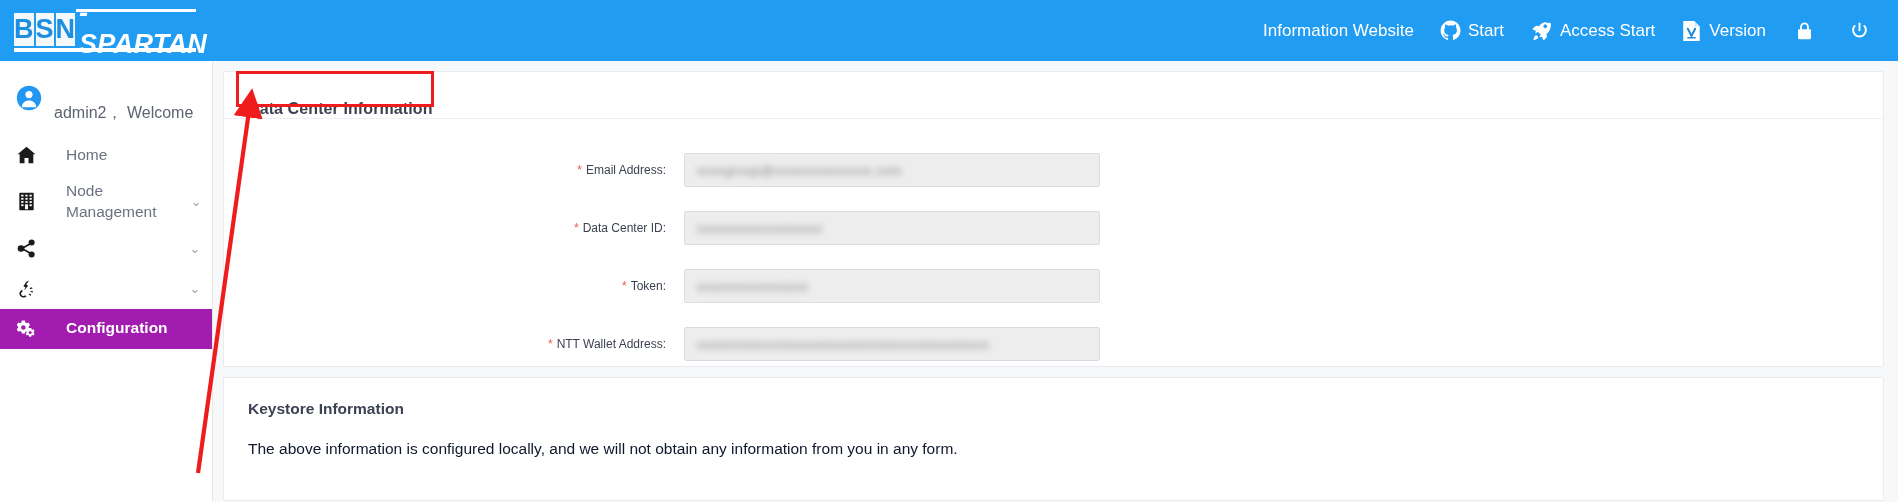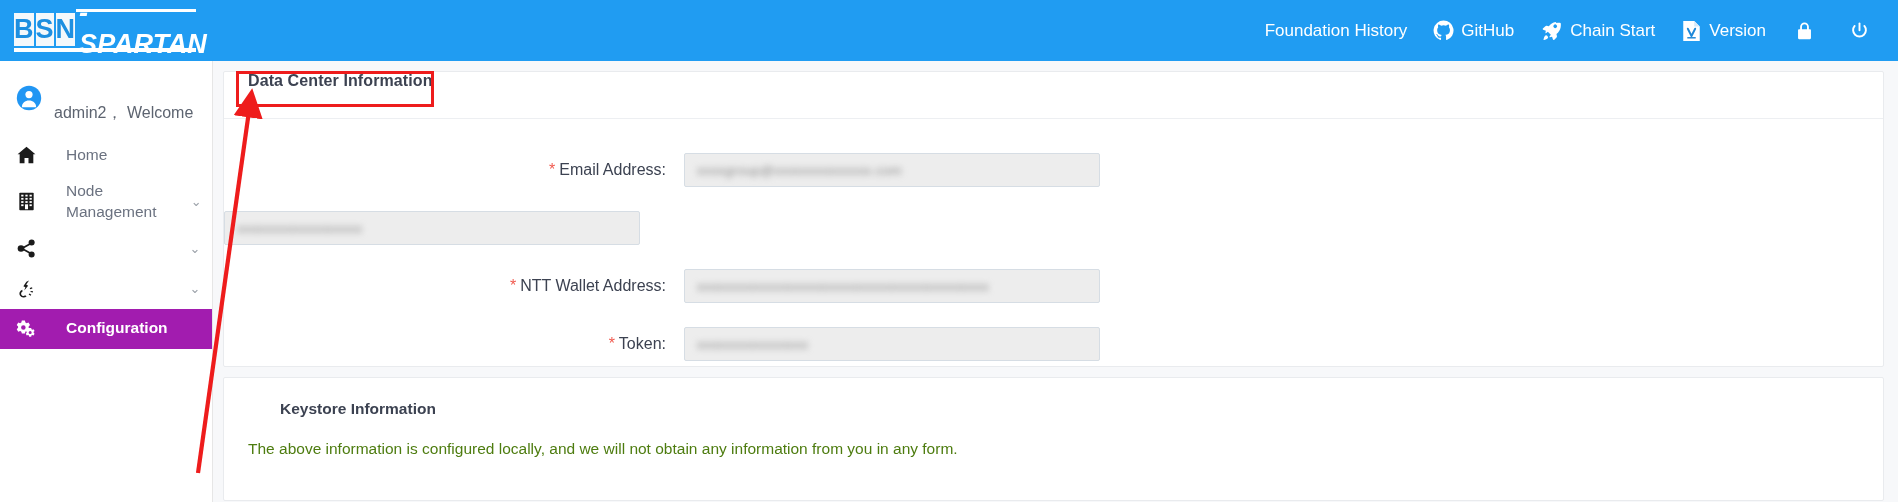--- a/index.html
+++ b/index.html
@@ -102,35 +102,35 @@
     padding: 10px 14px 0 10px;
     overflow: hidden;
   }
   .card {
     background: #ffffff;
     border: 1px solid #e9ebee;
     border-radius: 2px;
   }
   .card-1 { height: 296px; position: relative; }
   .card-head {
-    height: 47px; display: flex; align-items: flex-start;
+    height: 47px; display: flex; align-items: flex-end;
     padding-left: 24px; border-bottom: 1px solid #edeff2;
   }
   .card-title {
     font-size: 16px; font-weight: 700; color: #3c4251;
     letter-spacing: 0.1px;
   }
   .form { padding-top: 22px; }
   .form-row {
     display: flex; align-items: center;
     height: 58px;
   }
   .form-label {
     width: 460px; text-align: right;
-    font-size: 16px; color: #3c4251;
+    font-size: 12px; color: #3c4251;
     padding-right: 18px; white-space: nowrap;
   }
   .req { color: #f05a4f; margin-right: 4px; }
   .form-input {
     width: 416px; height: 34px;
     background: #ededed;
     border: 1px solid #d6dde4;
     border-radius: 2px;
     display: flex; align-items: center;
     padding: 0 12px;
@@ -141,23 +141,22 @@
     user-select: none; white-space: nowrap; overflow: hidden;
     letter-spacing: 0.2px;
   }
   .card-2 {
     margin-top: 10px; height: 124px;
     padding: 22px 24px 0 24px;
   }
   .sec-title {
     font-size: 15.5px; font-weight: 700; color: #3c4251;
     margin-bottom: 22px;
-    margin-left: 32px;
-  }
-  .sec-text { font-size: 15.5px; color: #4d7c0f; }
+  }
+  .sec-text { font-size: 15.5px; color: #0f172a; }
 
   
   .anno-box {
     position: absolute; left: 236px; top: 71px;
     width: 198px; height: 36px;
     border: 3px solid #ee1c1c;
     pointer-events: none;
   }
   .anno-svg {
     position: absolute; left: 0; top: 0;
@@ -178,40 +177,40 @@
         <span class="logo-letter">S</span>
         <span class="logo-letter">N</span>
         <span class="logo-word">-SPARTAN</span>
       </div>
       <div class="logo-rule-bot"></div>
     </div>
 
     <div class="top-nav">
 
       <div class="top-item">
-        <span>Foundation History</span>
+        <span>Information Website</span>
       </div>
 
       <div class="top-item">
         <span class="ic">
           <svg width="21" height="21" viewBox="0 0 24 24" fill="#ffffff">
             <path d="M12 .6a11.4 11.4 0 00-3.6 22.2c.57.1.78-.25.78-.55v-2c-3.17.7-3.84-1.5-3.84-1.5-.52-1.3-1.27-1.66-1.27-1.66-1.04-.7.08-.69.08-.69 1.15.08 1.75 1.18 1.75 1.18 1.02 1.75 2.68 1.24 3.33.95.1-.74.4-1.25.72-1.53-2.53-.29-5.2-1.27-5.2-5.64 0-1.25.45-2.27 1.18-3.07-.12-.29-.51-1.45.11-3.02 0 0 .96-.31 3.15 1.17a10.9 10.9 0 015.74 0c2.18-1.48 3.14-1.17 3.14-1.17.63 1.57.24 2.73.12 3.02.74.8 1.18 1.82 1.18 3.07 0 4.38-2.68 5.34-5.23 5.63.42.35.78 1.05.78 2.12v3.14c0 .3.2.66.79.55A11.4 11.4 0 0012 .6z"></path>
           </svg>
         </span>
-        <span>GitHub</span>
+        <span>Start</span>
       </div>
 
       <div class="top-item">
         <span class="ic">
           <svg width="23" height="22" viewBox="0 0 24 24" fill="#ffffff">
             <path d="M16.5 2.2c-3.1.5-5.6 2.3-7.4 4.6L6.8 6.3a1.5 1.5 0 00-1.5.4L2.6 9.4c-.4.4-.2 1 .3 1.2l3 1c-.3.9-.4 1.6-.5 2.2-.1.5.5.9.9.5l1.7-1.4 3.3 3.3-1.4 1.7c-.4.5 0 1.1.5 1 .6-.1 1.3-.2 2.2-.5l1 3c.2.5.8.6 1.2.3l2.7-2.7c.4-.4.6-1 .4-1.5l-.5-2.3c2.3-1.8 4.1-4.3 4.6-7.4.2-1.3.3-2.5.2-3.6a1.3 1.3 0 00-1.2-1.2c-1.1-.1-2.3 0-3.5.2zm1 6a2 2 0 11-2.9-2.8 2 2 0 012.9 2.8z"></path>
             <path d="M4.6 17.6c-1 1-1.3 4.1-1.3 4.1s3.1-.3 4.1-1.3a2 2 0 10-2.8-2.8z"></path>
           </svg>
         </span>
-        <span>Chain Start</span>
+        <span>Access Start</span>
       </div>
 
       <div class="top-item">
         <span class="ic">
           <svg width="21" height="22" viewBox="0 0 22 24">
             <path d="M2 1h12l6 6v16H2z" fill="#ffffff"></path>
             <path d="M14 1l6 6h-6z" fill="#d8e9f8"></path>
             <path d="M7 9.5l4 8 4-8" stroke="#1e88d8" stroke-width="2.1" fill="none" stroke-linecap="round" stroke-linejoin="round"></path>
             <path d="M6.4 19.4h9.2" stroke="#1e88d8" stroke-width="1.6"></path>
           </svg>
@@ -337,40 +336,43 @@
         <div class="form-row">
           <div class="form-label">
             <span class="req">*</span><span>Email Address:</span>
           </div>
           <div class="form-input">
             <span class="blurred">xxxxgroup@xxxxxxxxxxxxxx.com</span>
           </div>
         </div>
 
         <div class="form-row">
+          <div class="form-label">
+            <span class="req">*</span><span>Data Center ID:</span>
+          </div>
           <div class="form-input">
             <span class="blurred">xxxxxxxxxxxxxxxxxx</span>
+          </div>
+        </div>
+
+        <div class="form-row">
+          <div class="form-label">
+            <span class="req">*</span><span>Token:</span>
+          </div>
+          <div class="form-input">
+            <span class="blurred">xxxxxxxxxxxxxxxx</span>
           </div>
         </div>
 
         <div class="form-row">
           <div class="form-label">
             <span class="req">*</span><span>NTT Wallet Address:</span>
           </div>
           <div class="form-input">
             <span class="blurred">xxxxxxxxxxxxxxxxxxxxxxxxxxxxxxxxxxxxxxxxxx</span>
-          </div>
-        </div>
-
-        <div class="form-row">
-          <div class="form-label">
-            <span class="req">*</span><span>Token:</span>
-          </div>
-          <div class="form-input">
-            <span class="blurred">xxxxxxxxxxxxxxxx</span>
           </div>
         </div>
 
       </div>
     </div>
 
     <div class="card card-2">
       <div class="sec-title">Keystore Information</div>
       <div class="sec-text">The above information is configured locally, and we will not obtain any information from you in any form.</div>
     </div>

